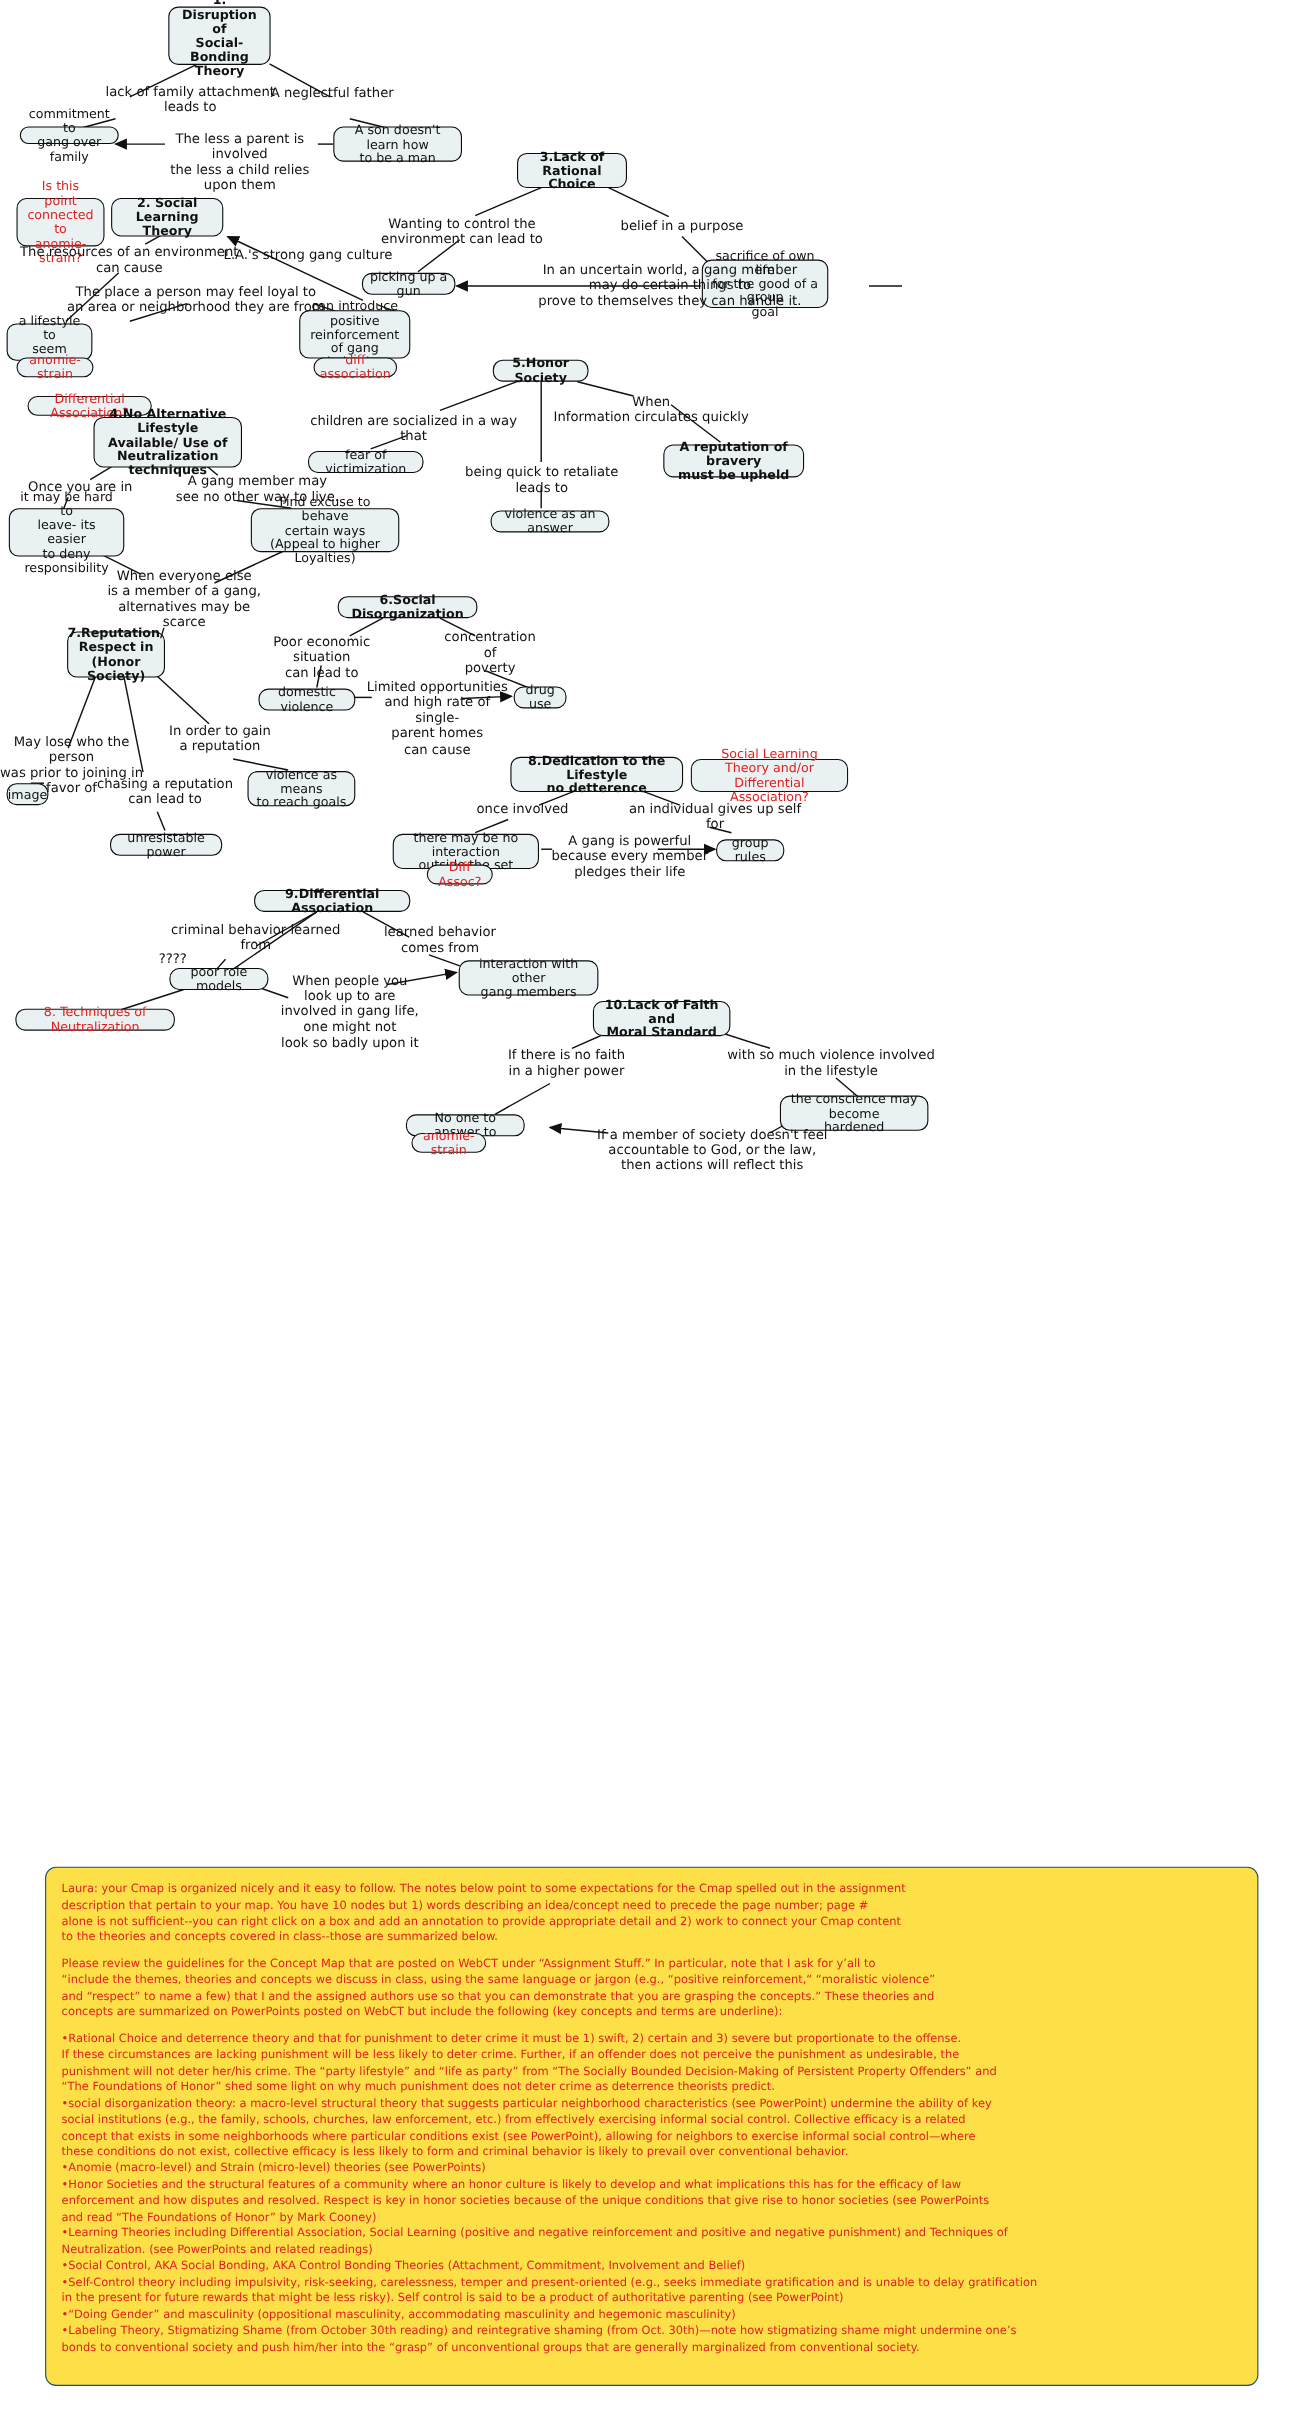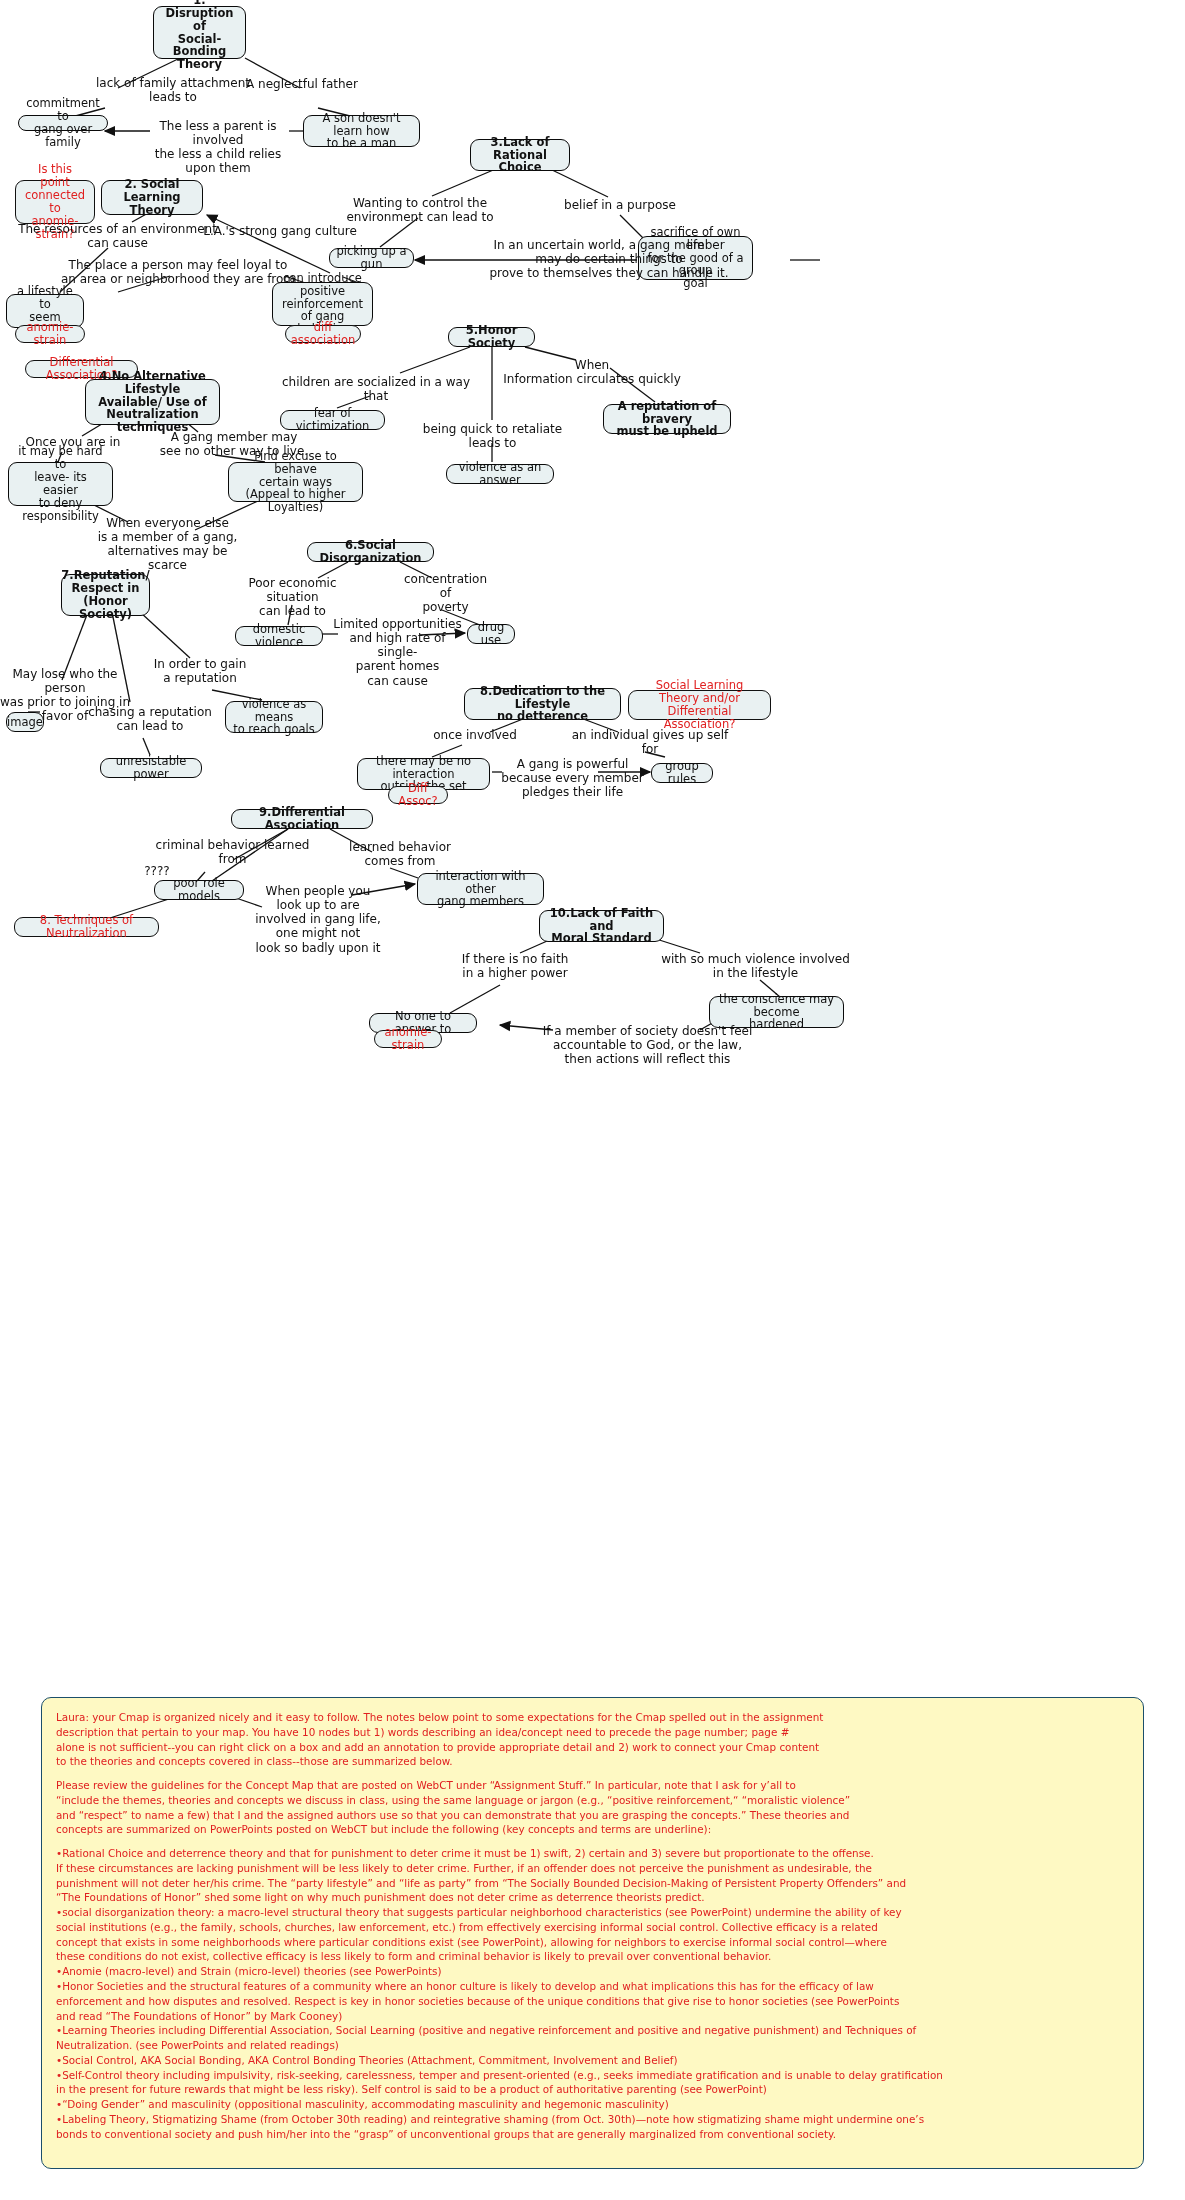--- a/index.html
+++ b/index.html
@@ -51,21 +51,21 @@
     pointer-events:none;
   }
   
   #notes{
     position:absolute;
     left:41px;
     top:1697px;
     width:1103px;
     height:472px;
     box-sizing:border-box;
-    background:#fef9c3;
+    background:#fde047;
     border:1.6px solid #1b4f6b;
     border-radius:10px;
     padding:12px 14px 10px 14px;
     color:#e02020;
     font-size:10.4px;
     line-height:1.42;
     font-family:"DejaVu Sans","Liberation Sans",sans-serif;
     overflow:hidden;
   }
   #notes p{margin:0 0 9px 0;white-space:pre-line;}

